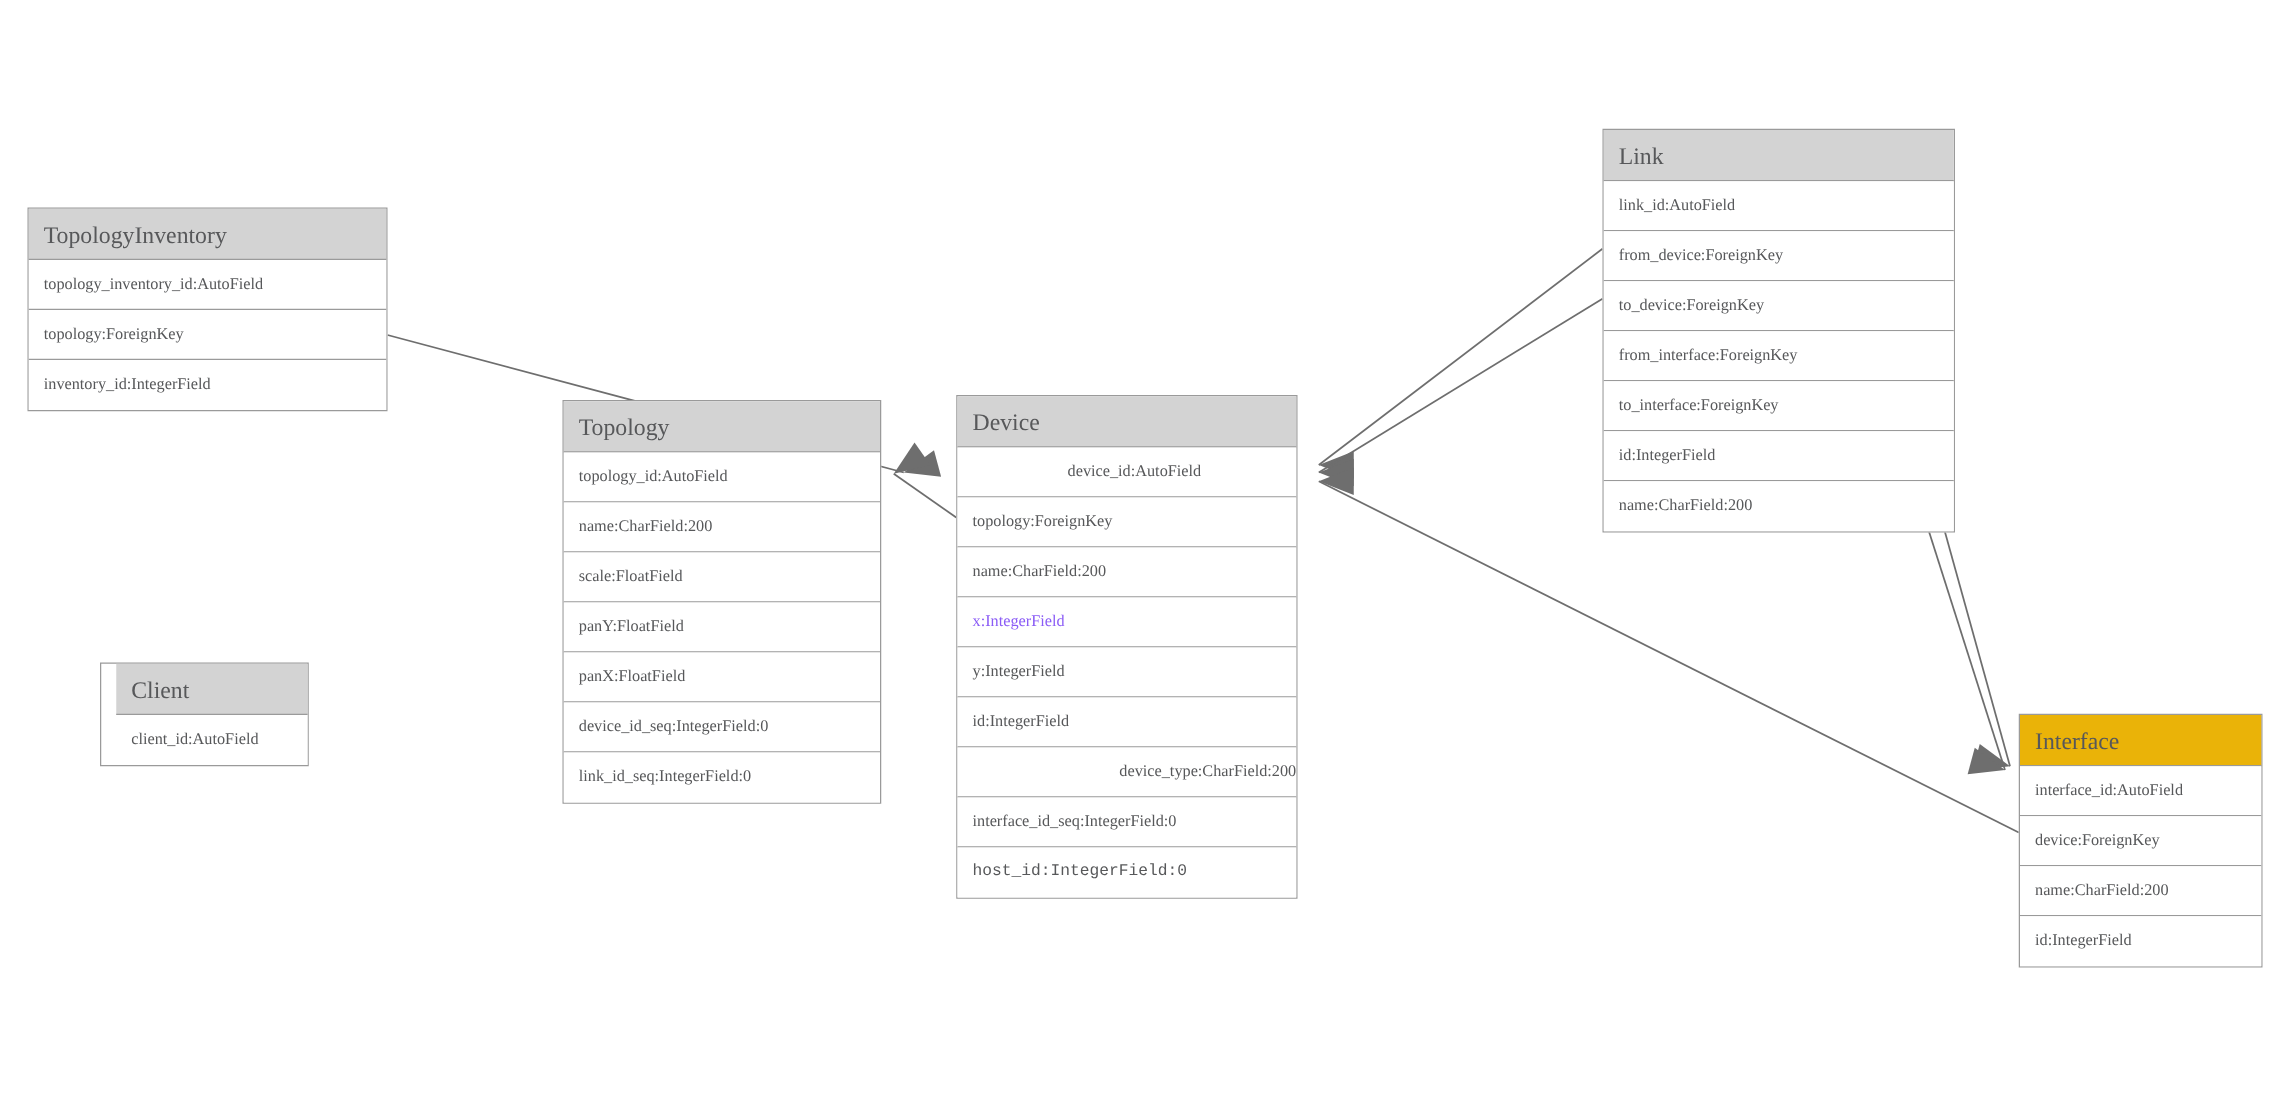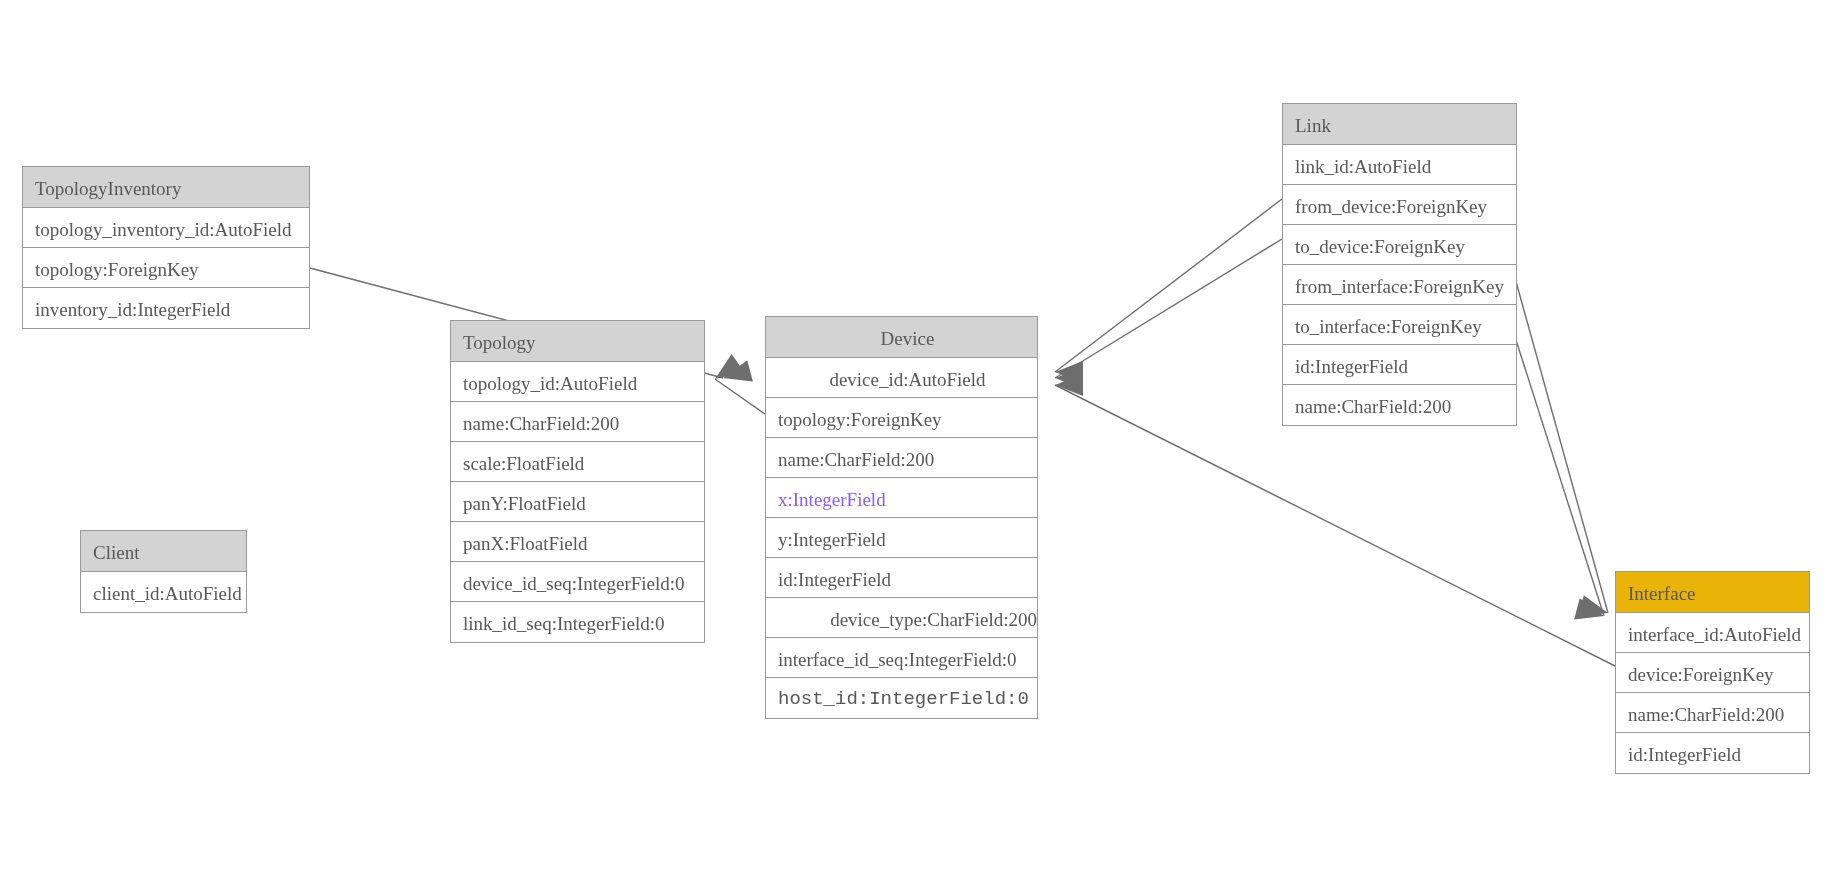--- a/index.html
+++ b/index.html
@@ -41,21 +41,21 @@
     line-height: 1;
     padding: 12px 0 11px 12px;
     height: 41px;
     white-space: nowrap;
     overflow: hidden;
   }
   .entity-row {
     box-sizing: border-box;
     border-bottom: 1.3px solid #9a9a9a;
     color: #57585a;
-    font-size: 19px;
+    font-size: 13px;
     line-height: 1;
     padding: 12px 0 11px 12px;
     height: 40px;
     background: #ffffff;
     white-space: nowrap;
     overflow: hidden;
   }
   .entity-row:last-child {
     border-bottom: none;
   }
@@ -96,47 +96,47 @@
       </g>
     </svg>
 
   <div id="entity-layer">
       <div class="entity" style="left: 22px; top: 166px; width: 288px; border-color: rgb(154, 154, 154);">
         <div class="entity-title" style="background: rgb(211, 211, 211); color: rgb(87, 88, 90); border-bottom-color: rgb(154, 154, 154);">TopologyInventory</div>
         <div class="entity-row" style="color: rgb(87, 88, 90); border-bottom-color: rgb(154, 154, 154);">topology_inventory_id:AutoField</div>
         <div class="entity-row" style="color: rgb(87, 88, 90); border-bottom-color: rgb(154, 154, 154);">topology:ForeignKey</div>
         <div class="entity-row" style="color: rgb(87, 88, 90); border-bottom-color: rgb(154, 154, 154);">inventory_id:IntegerField</div>
       </div>
-      <div class="entity" style="left: 80px; top: 530px; width: 167px; border-color: rgb(154, 154, 154);">
+      <div class="entity" style="left: 80px; top: 530px; width: 167px; border-color: rgb(154, 154, 154); padding-left: 12px;">
         <div class="entity-title" style="background: rgb(211, 211, 211); color: rgb(87, 88, 90); border-bottom-color: rgb(154, 154, 154);">Client</div>
         <div class="entity-row" style="color: rgb(87, 88, 90); border-bottom-color: rgb(154, 154, 154);">client_id:AutoField</div>
       </div>
       <div class="entity" style="left: 450px; top: 320px; width: 255px; border-color: rgb(154, 154, 154);">
         <div class="entity-title" style="background: rgb(211, 211, 211); color: rgb(87, 88, 90); border-bottom-color: rgb(154, 154, 154);">Topology</div>
         <div class="entity-row" style="color: rgb(87, 88, 90); border-bottom-color: rgb(154, 154, 154);">topology_id:AutoField</div>
         <div class="entity-row" style="color: rgb(87, 88, 90); border-bottom-color: rgb(154, 154, 154);">name:CharField:200</div>
         <div class="entity-row" style="color: rgb(87, 88, 90); border-bottom-color: rgb(154, 154, 154);">scale:FloatField</div>
         <div class="entity-row" style="color: rgb(87, 88, 90); border-bottom-color: rgb(154, 154, 154);">panY:FloatField</div>
         <div class="entity-row" style="color: rgb(87, 88, 90); border-bottom-color: rgb(154, 154, 154);">panX:FloatField</div>
         <div class="entity-row" style="color: rgb(87, 88, 90); border-bottom-color: rgb(154, 154, 154);">device_id_seq:IntegerField:0</div>
         <div class="entity-row" style="color: rgb(87, 88, 90); border-bottom-color: rgb(154, 154, 154);">link_id_seq:IntegerField:0</div>
       </div>
       <div class="entity" style="left: 765px; top: 316px; width: 273px; border-color: rgb(154, 154, 154);">
-        <div class="entity-title" style="background: rgb(211, 211, 211); color: rgb(87, 88, 90); border-bottom-color: rgb(154, 154, 154); text-align: center;">Device</div>
+        <div class="entity-title" style="background: rgb(211, 211, 211); color: rgb(87, 88, 90); border-bottom-color: rgb(154, 154, 154);">Device</div>
         <div class="entity-row" style="color: rgb(87, 88, 90); border-bottom-color: rgb(154, 154, 154); text-align: center;">device_id:AutoField</div>
         <div class="entity-row" style="color: rgb(87, 88, 90); border-bottom-color: rgb(154, 154, 154);">topology:ForeignKey</div>
         <div class="entity-row" style="color: rgb(87, 88, 90); border-bottom-color: rgb(154, 154, 154);">name:CharField:200</div>
         <div class="entity-row" style="color: #8b5cf6; border-bottom-color: rgb(154, 154, 154);">x:IntegerField</div>
         <div class="entity-row" style="color: rgb(87, 88, 90); border-bottom-color: rgb(154, 154, 154);">y:IntegerField</div>
         <div class="entity-row" style="color: rgb(87, 88, 90); border-bottom-color: rgb(154, 154, 154);">id:IntegerField</div>
         <div class="entity-row" style="color: rgb(87, 88, 90); border-bottom-color: rgb(154, 154, 154); text-align: right;">device_type:CharField:200</div>
         <div class="entity-row" style="color: rgb(87, 88, 90); border-bottom-color: rgb(154, 154, 154);">interface_id_seq:IntegerField:0</div>
         <div class="entity-row" style="color: rgb(87, 88, 90); border-bottom-color: rgb(154, 154, 154); font-family: Liberation Mono, monospace;">host_id:IntegerField:0</div>
       </div>
-      <div class="entity" style="left: 1282px; top: 103px; width: 235px; border-color: rgb(154, 154, 154);">
+      <div class="entity" style="left: 1282px; top: 103px; width: 282px; border-color: rgb(154, 154, 154);">
         <div class="entity-title" style="background: rgb(211, 211, 211); color: rgb(87, 88, 90); border-bottom-color: rgb(154, 154, 154);">Link</div>
         <div class="entity-row" style="color: rgb(87, 88, 90); border-bottom-color: rgb(154, 154, 154);">link_id:AutoField</div>
         <div class="entity-row" style="color: rgb(87, 88, 90); border-bottom-color: rgb(154, 154, 154);">from_device:ForeignKey</div>
         <div class="entity-row" style="color: rgb(87, 88, 90); border-bottom-color: rgb(154, 154, 154);">to_device:ForeignKey</div>
         <div class="entity-row" style="color: rgb(87, 88, 90); border-bottom-color: rgb(154, 154, 154);">from_interface:ForeignKey</div>
         <div class="entity-row" style="color: rgb(87, 88, 90); border-bottom-color: rgb(154, 154, 154);">to_interface:ForeignKey</div>
         <div class="entity-row" style="color: rgb(87, 88, 90); border-bottom-color: rgb(154, 154, 154);">id:IntegerField</div>
         <div class="entity-row" style="color: rgb(87, 88, 90); border-bottom-color: rgb(154, 154, 154);">name:CharField:200</div>
       </div>
       <div class="entity" style="left: 1615px; top: 571px; width: 195px; border-color: rgb(154, 154, 154);">

